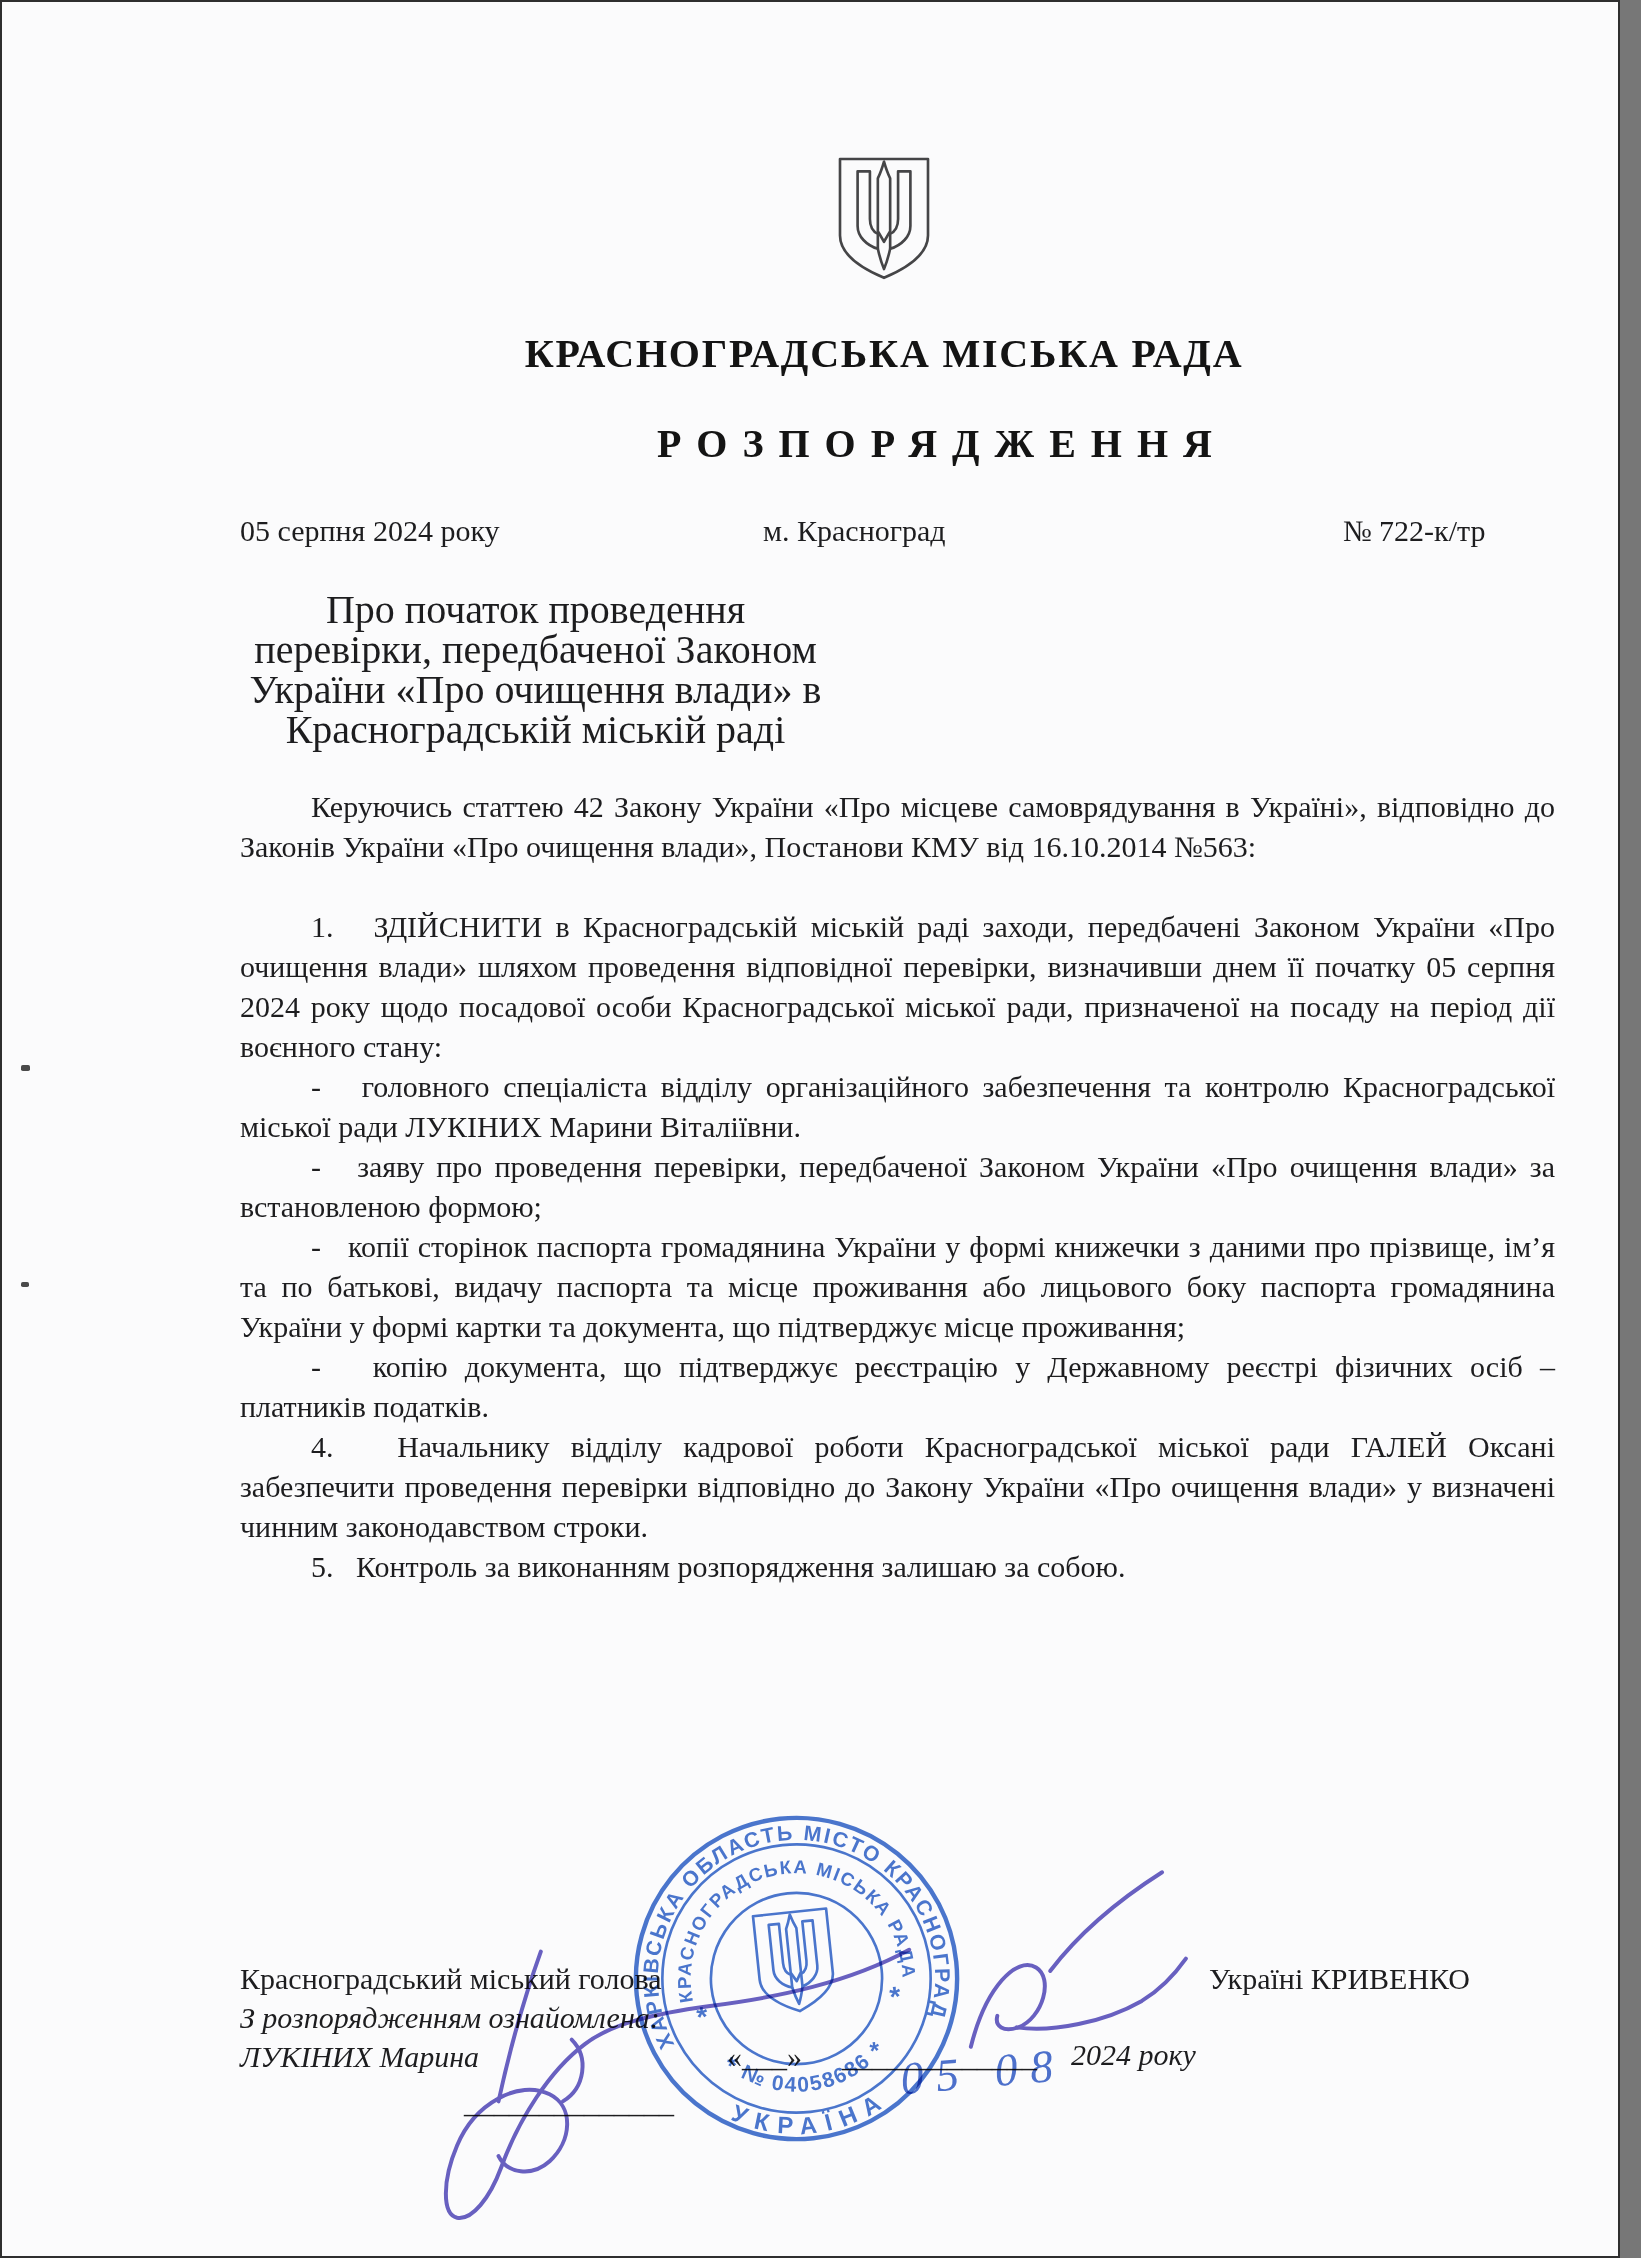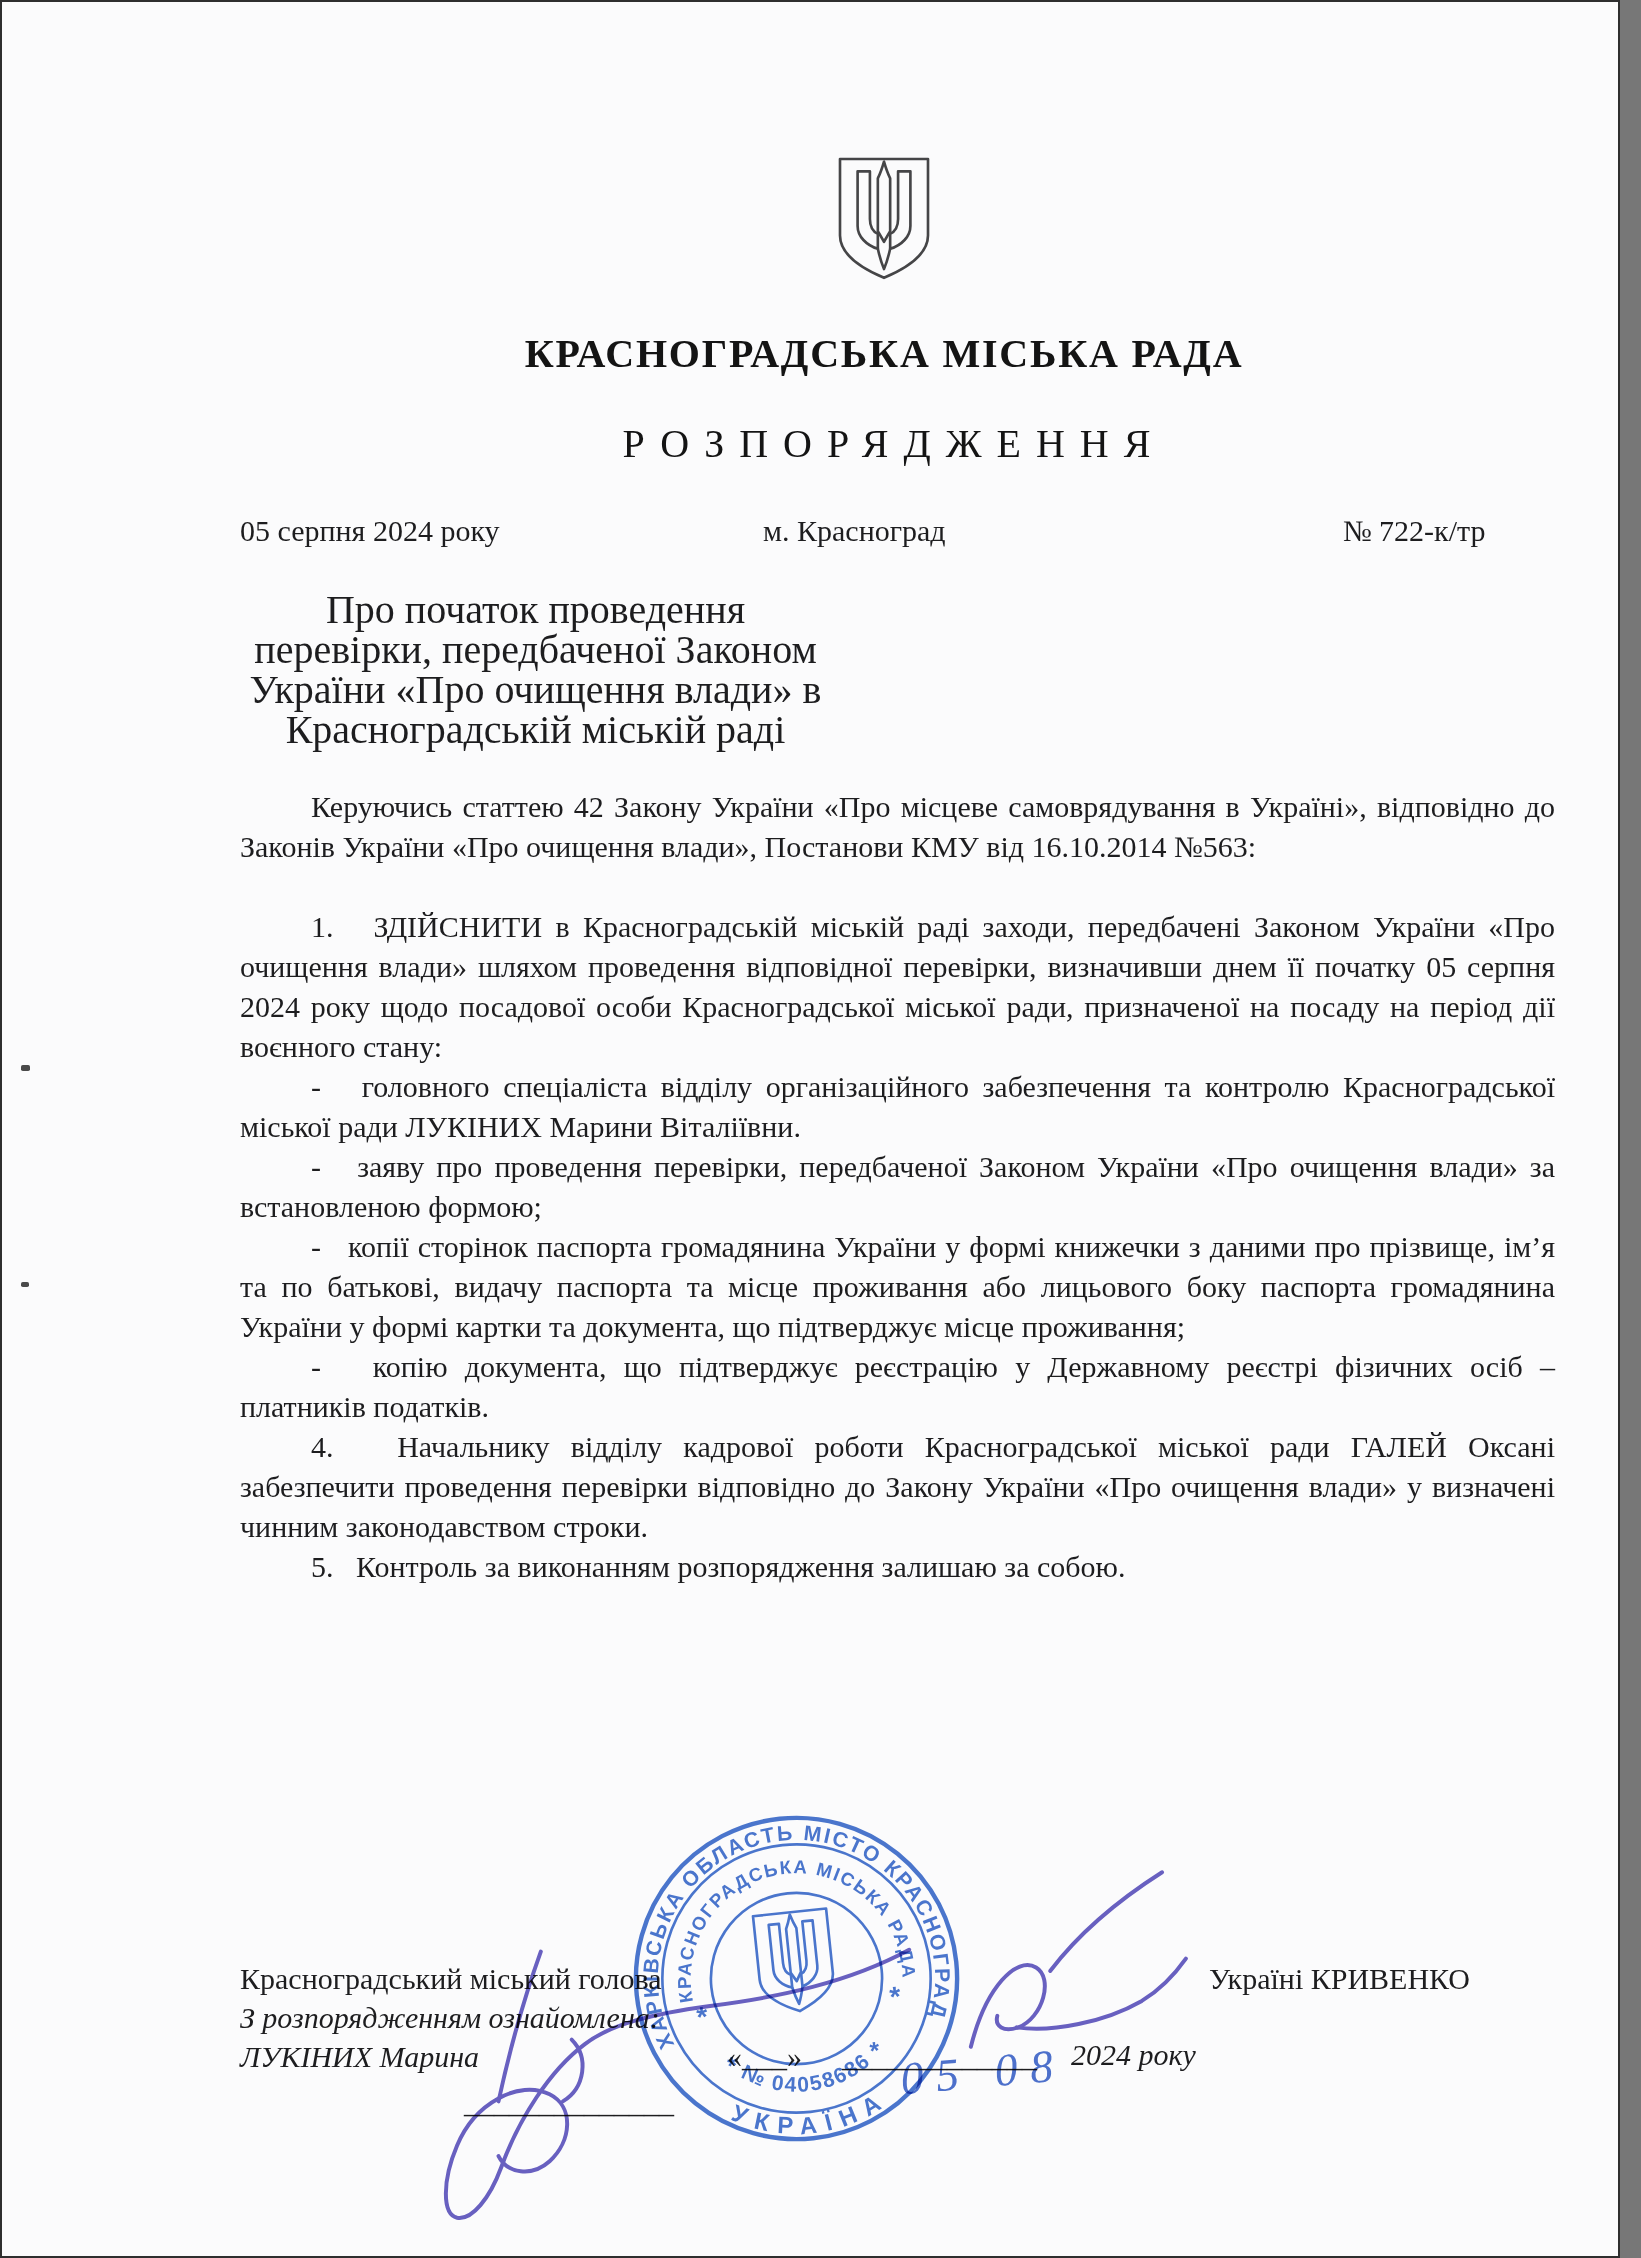--- a/index.html
+++ b/index.html
@@ -13,22 +13,22 @@
     font-family:"Liberation Serif", serif;
     color:#1d1d1f;
   }
   .abs{position:absolute;}
   .center-x{transform:translateX(-50%);white-space:nowrap;}
   .org-title{
     top:328px;left:882px;
     font-size:40px;font-weight:bold;letter-spacing:1.8px;color:#141414;
   }
   .doc-type{
-    top:418px;left:892px;
-    font-size:40px;font-weight:normal;letter-spacing:15px;color:#141414;text-align:center;
+    top:418px;left:940px;
+    font-size:40px;font-weight:bold;letter-spacing:15px;color:#141414;text-align:center;
   }
   .meta-row span{font-size:30px;}
   .meta-date{top:512px;left:238px;}
   .meta-place{top:512px;left:761px;}
   .meta-number{top:512px;left:1341px;}
   .subject{
     top:588px;left:246px;width:575px;
     font-size:40px;line-height:40px;text-align:center;
   }
   .main-text{

